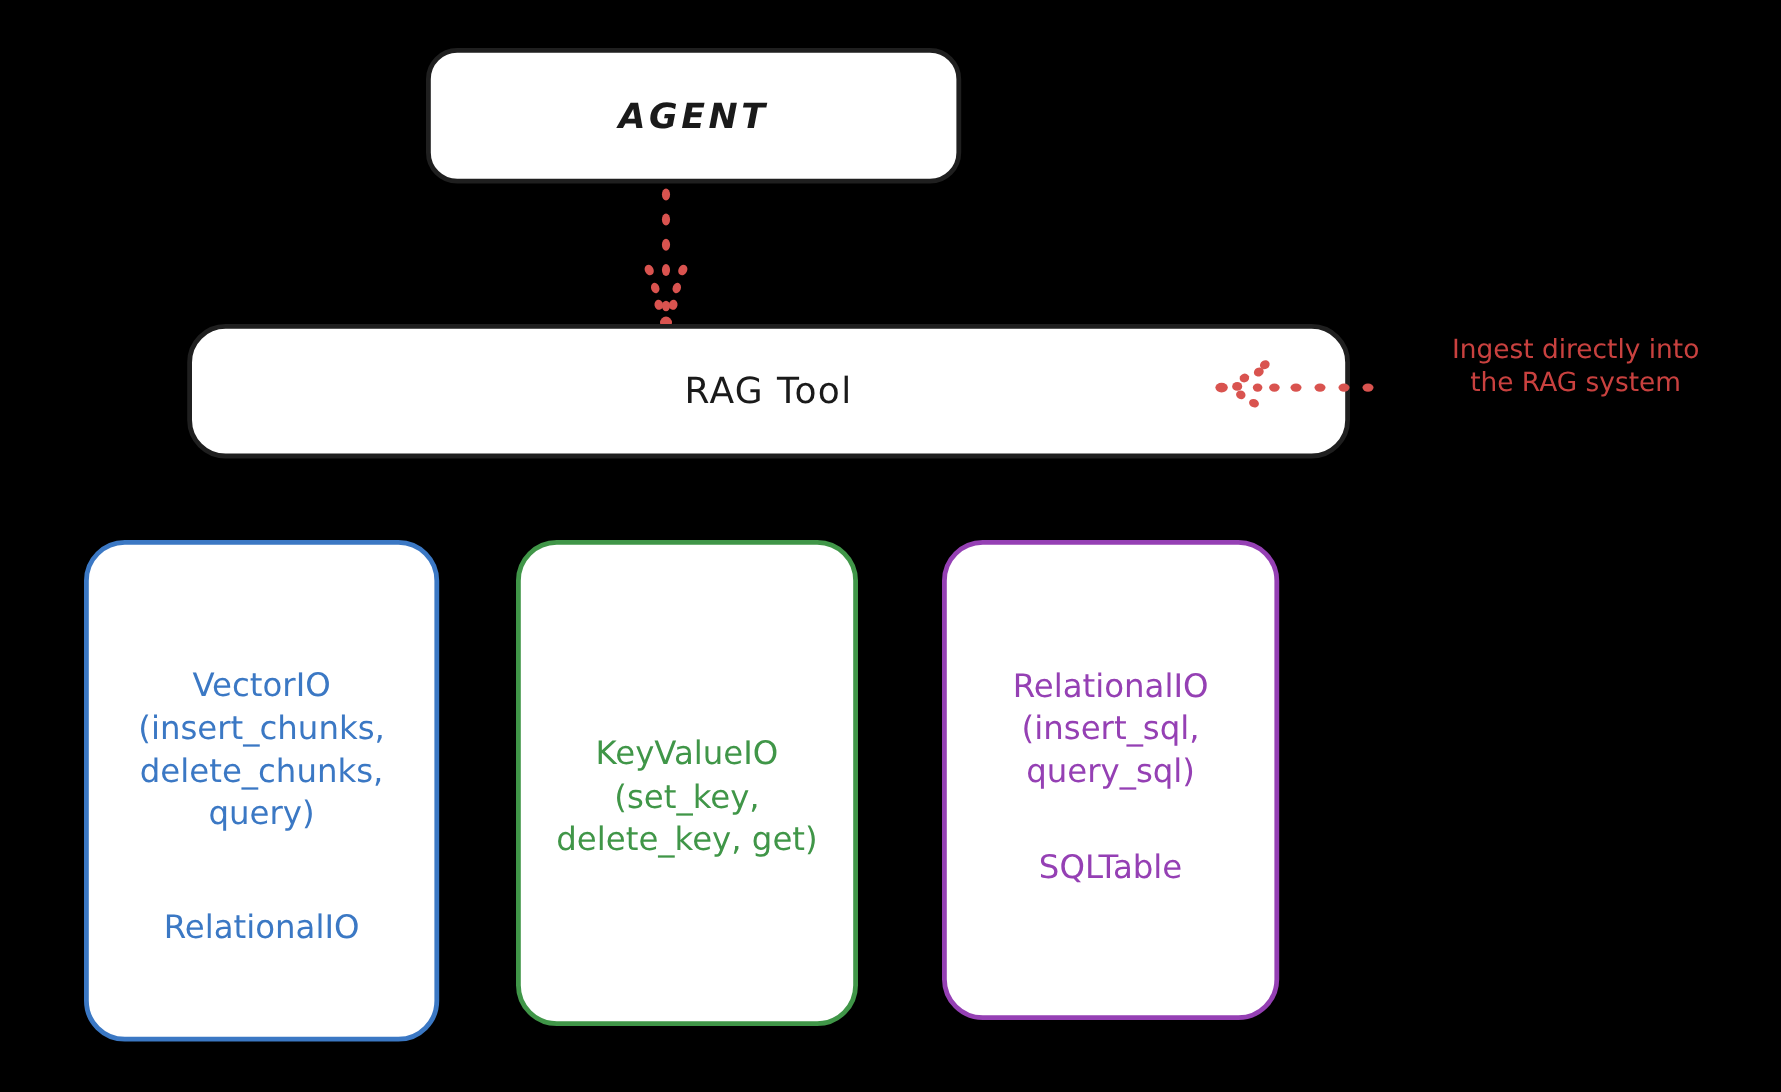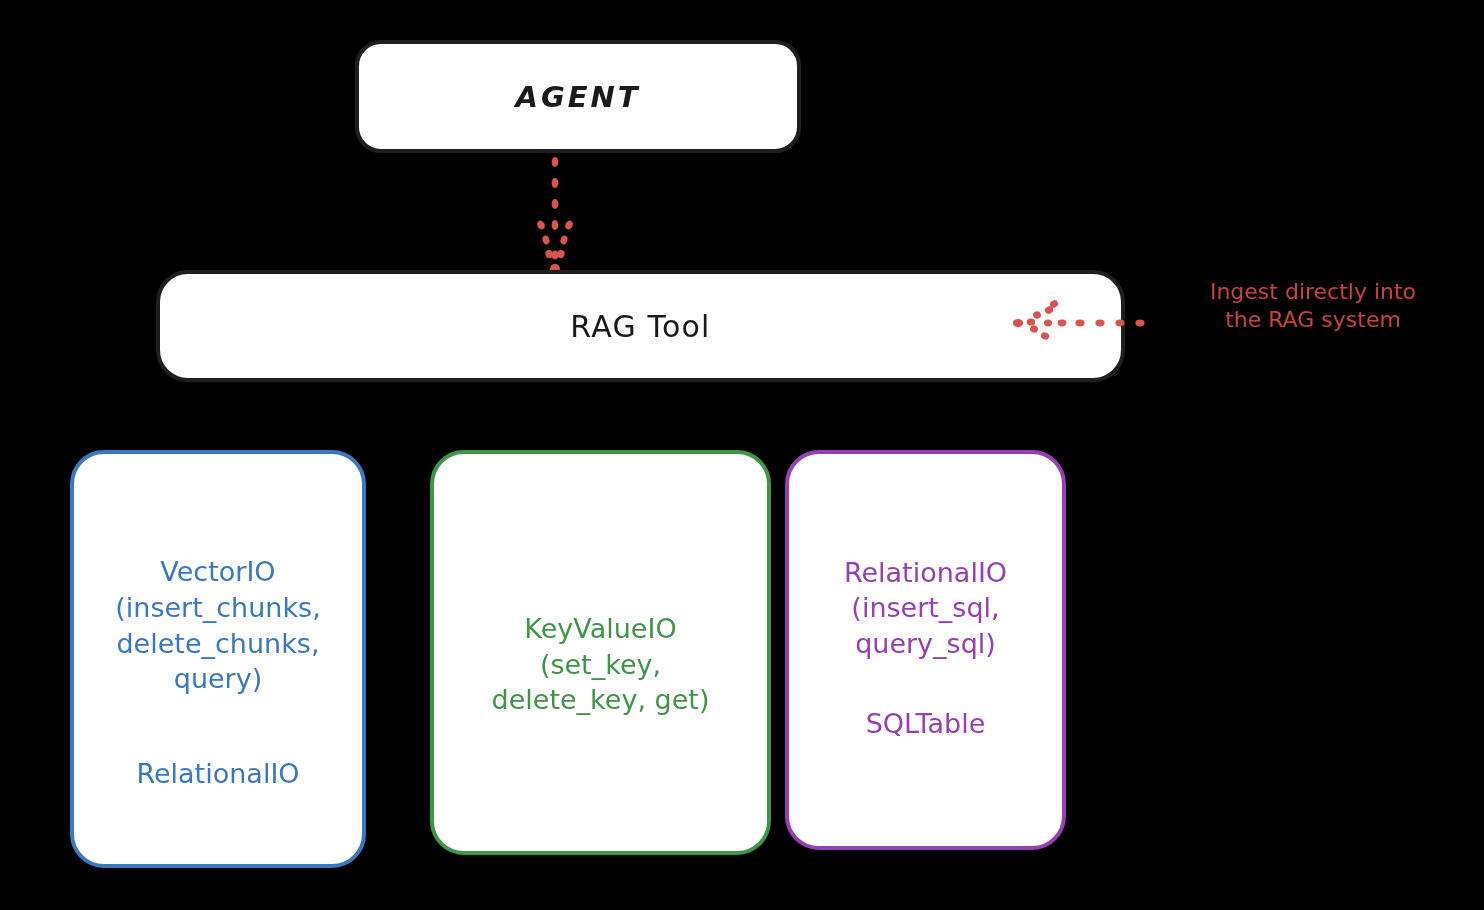--- a/index.html
+++ b/index.html
@@ -68,21 +68,21 @@
     padding: 0 10px;
   }
   .node-vector {
     left: 70px;
     width: 296px;
     height: 418px;
     border-color: #3b78c4;
   }
   .node-kv {
     left: 430px;
-    width: 341px;
+    width: 285px;
     height: 405px;
     border-color: #409648;
   }
   .node-rel {
     left: 785px;
     width: 281px;
     height: 400px;
     border-color: #9540b4;
   }
   .io-inner {

